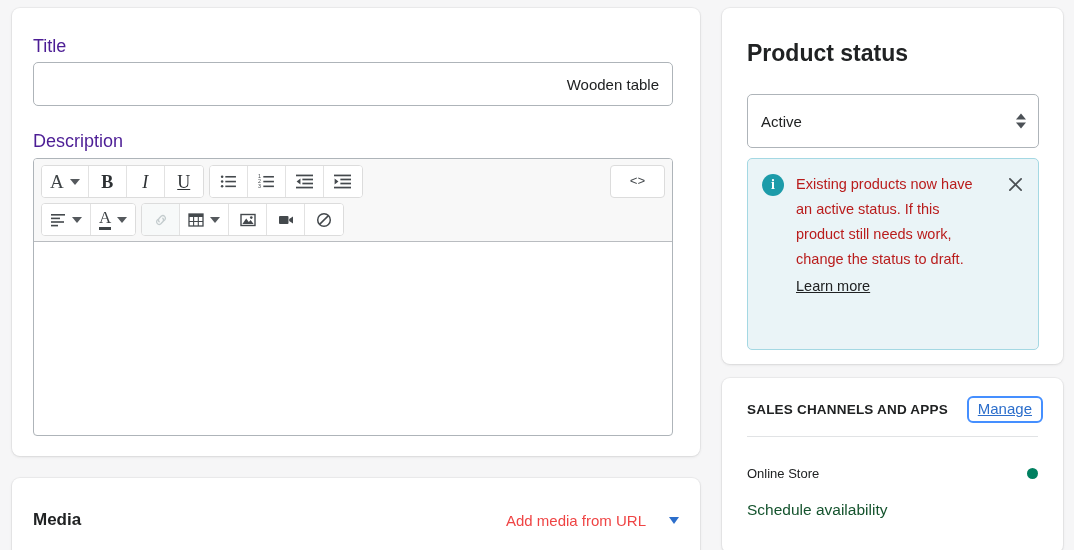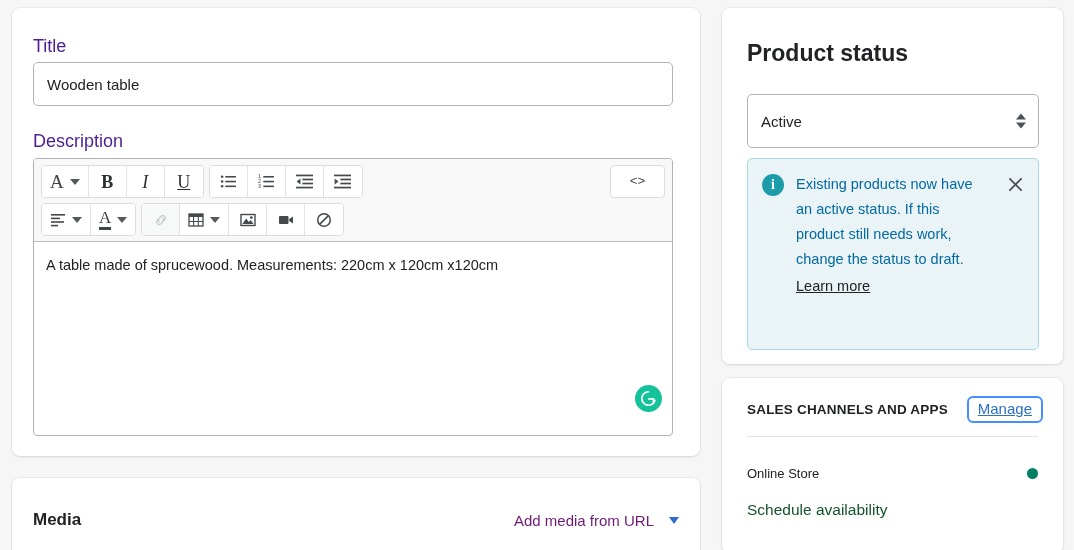--- a/index.html
+++ b/index.html
@@ -39,20 +39,21 @@
     left: 21px; top: 54px;
     width: 640px; height: 44px;
     border: 1px solid #aeb4b9;
     border-radius: 5px;
     background: #fff;
     font-family: "Liberation Sans", sans-serif;
     font-size: 15px;
     color: #202223;
     padding: 0 13px;
     outline: none;
+    text-align: right;
   }
 
   
   #description-editor {
     position: absolute;
     left: 21px; top: 150px;
     width: 640px; height: 278px;
     border: 1px solid #aeb4b9;
     border-radius: 4px;
     background: #fff;
@@ -141,22 +142,22 @@
   #media-title {
     position: absolute;
     left: 21px; top: 32px;
     font-size: 17px;
     font-weight: 600;
     color: #202223;
   }
   #add-media-from-url {
     position: absolute;
     right: 21px; top: 34px;
-    display: flex; align-items: center; gap: 15px;
-    color: #701a75;
+    display: flex; align-items: center; gap: 23px;
+    color: #ef4444;
     font-size: 15px;
     cursor: pointer;
   }
   .blue-caret {
     width: 0; height: 0;
     border-left: 5px solid transparent;
     border-right: 5px solid transparent;
     border-top: 7px solid #2c6ecb;
   }
 
@@ -228,21 +229,21 @@
     color: #fff;
     font-family: "Liberation Serif", serif;
     font-size: 14px;
     font-weight: 700;
     margin-top: 2px;
   }
   #banner-body { flex: 1 1 auto; padding-right: 2px; }
   #banner-text {
     font-size: 14.5px;
     line-height: 25px;
-    color: #0369a1;
+    color: #b91c1c;
     max-width: 175px;
   }
   #banner-learn-more {
     display: inline-block;
     margin-top: 2px;
     font-size: 14.5px;
     line-height: 25px;
     color: #202223;
     text-decoration: underline;
     cursor: pointer;
@@ -447,29 +448,20 @@
             <div class="tb-btn">
               <svg width="16" height="16" viewBox="0 0 16 16">
                 <circle cx="8" cy="8" r="6.3" fill="none" stroke="#44494d" stroke-width="1.5"></circle>
                 <line x1="3.6" y1="12.4" x2="12.4" y2="3.6" stroke="#44494d" stroke-width="1.5"></line>
               </svg>
             </div>
           </div>
         </div>
       </div>
 
-      <div class="editor-body">
-        <div id="description-text">A table made of sprucewood. Measurements: 220cm x 120cm x120cm</div>
-        <div id="grammarly-icon">
-          <svg width="19" height="19" viewBox="0 0 24 24">
-            <path d="M12 3.5a8.5 8.5 0 1 0 8.2 10.8" stroke="#ffffff" stroke-width="2.1" fill="none" stroke-linecap="round"></path>
-            <path d="M12.4 12.5h5.9v5.6" stroke="#ffffff" stroke-width="2.1" fill="none" stroke-linecap="round" stroke-linejoin="round"></path>
-          </svg>
-        </div>
-      </div>
     </div>
   </div>
 
   <div class="card" id="media-card">
     <div id="media-title">Media</div>
     <div id="add-media-from-url">
       <span>Add media from URL</span>
       <span class="blue-caret"></span>
     </div>
   </div>

